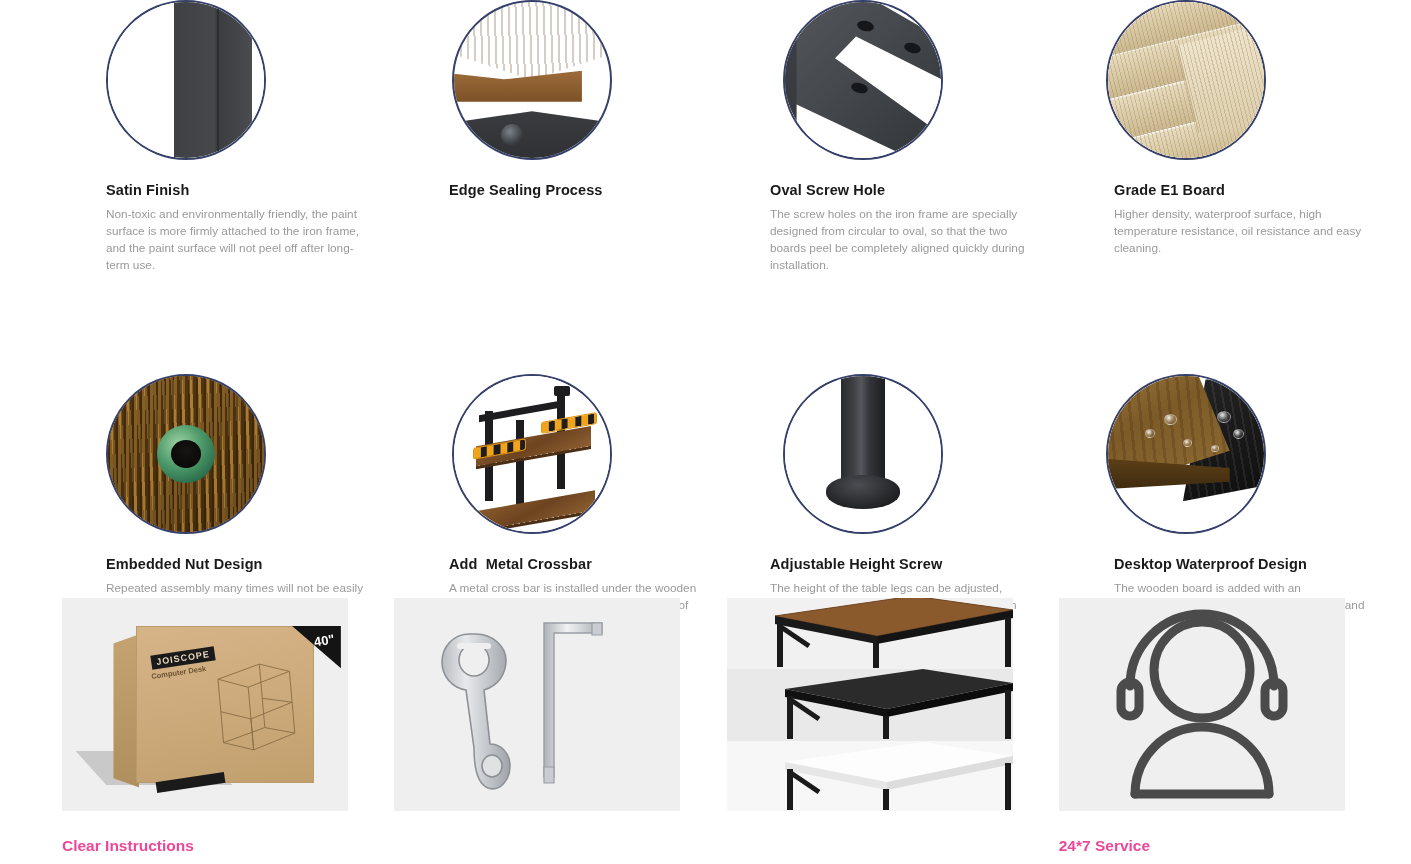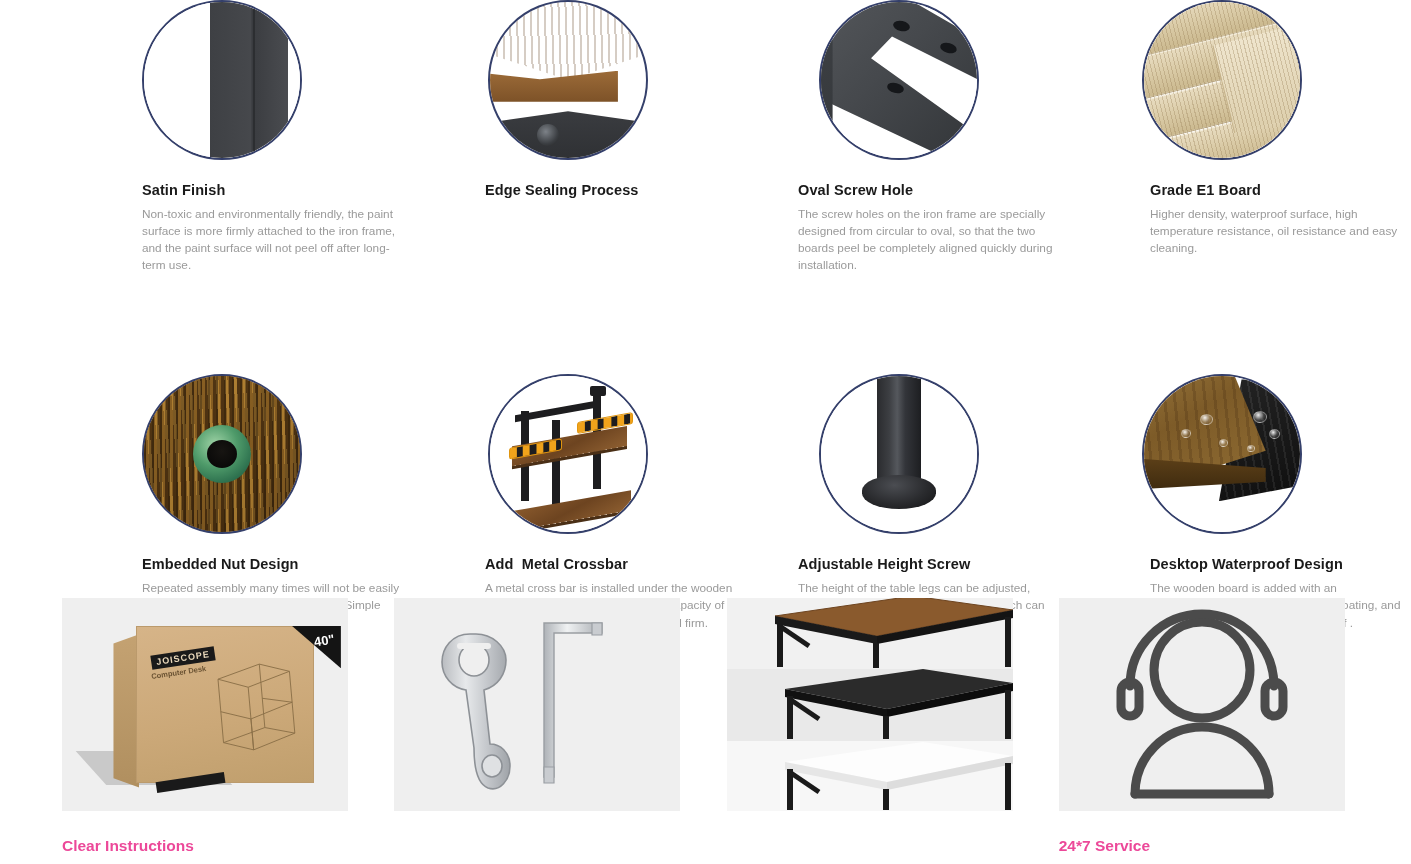--- a/index.html
+++ b/index.html
@@ -10,21 +10,21 @@
     overflow: hidden;
   }
   .page { position: relative; width: 1411px; height: 864px; background:#fff; }
 
   
   .features {
     position: absolute; left: 0; top: 0;
     width: 1411px;
     display: grid;
     grid-template-columns: 340px 340px 320px 341px;
-    padding-left: 100px;
+    padding-left: 64px;
   }
   .feature { position: relative; }
   .feature.row2 { margin-top: 100px; }
 
   .circle-wrap {
     width: 160px; height: 160px;
     border-radius: 50%;
     border: 2px solid #35406b;
     overflow: hidden;
     position: relative;
@@ -40,21 +40,21 @@
     white-space: pre;
   }
   .f-desc {
     font-size: 11.8px; line-height: 1.45; color: #9a9a9a;
     margin-top: 8px; margin-left: 42px; width: 258px;
   }
 
   
   .features .c1 .f-title, .features .c1 .f-desc { margin-left: 42px; }
   .features .c2 .f-title, .features .c2 .f-desc { margin-left: 45px; }
-  .features .c3 .f-title, .features .c3 .f-desc { margin-left: 18px; }
+  .features .c3 .f-title, .features .c3 .f-desc { margin-left: 26px; }
   .features .c4 .f-title, .features .c4 .f-desc { margin-left: 50px; }
   .features .c1 .circle-wrap { margin-left: 42px; }
   .features .c2 .circle-wrap { margin-left: 48px; }
   .features .c3 .circle-wrap { margin-left: 39px; }
   .features .c4 .circle-wrap { margin-left: 42px; }
 
   
   .art-satin { background:#ffffff; }
   .art-satin .bar {
     position:absolute; top:-6px; bottom:-6px; left:42%; width:78px;

